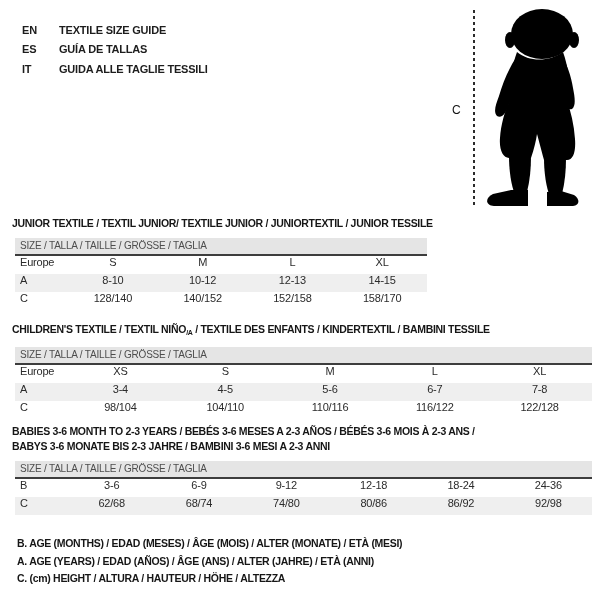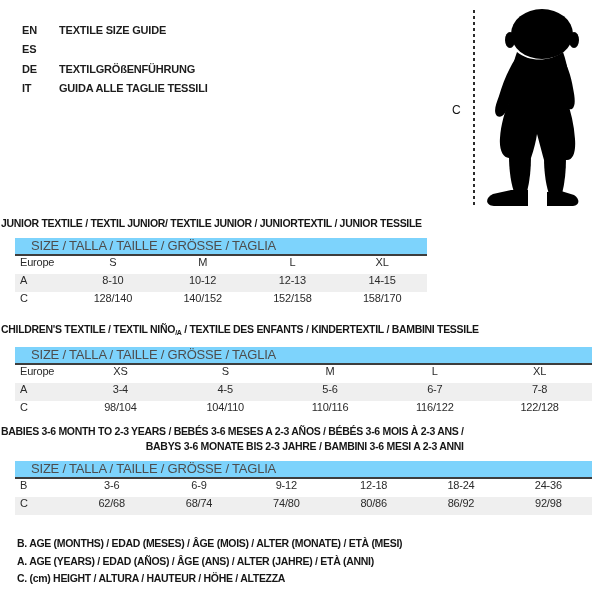--- a/index.html
+++ b/index.html
@@ -14,50 +14,47 @@
   .lang-row{display:flex;line-height:19.4px;}
   .lang-code{width:37px;}
   
   .height-line{
     position:absolute;left:473px;top:10px;width:2px;height:198px;
     background:repeating-linear-gradient(to bottom,#2b2b2b 0 3px,transparent 3px 6px);
   }
   .height-label{position:absolute;left:452px;top:103px;font-size:12px;letter-spacing:-0.3px;color:#111;}
   .baby-figure{position:absolute;left:481px;top:8px;width:109px;height:200px;}
   
-  .sec-title{position:absolute;left:1px;font-size:10.5px;font-weight:bold;letter-spacing:-0.3px;color:#161616;white-space:nowrap;line-height:15px;text-align:right;}
+  .sec-title{position:absolute;left:12px;font-size:10.5px;font-weight:bold;letter-spacing:-0.3px;color:#161616;white-space:nowrap;line-height:15px;}
   .subscript{font-size:7px;vertical-align:-2px;}
   
   .size-table{position:absolute;left:15px;}
   .tbl-header{
-    background:#7dd3fc;color:#4d4d4d;font-size:13px;letter-spacing:-0.2px;
-    height:16px;line-height:16px;padding-left:16px;
+    background:#e5e5e5;color:#4d4d4d;font-size:10px;letter-spacing:-0.2px;
+    height:16px;line-height:16px;padding-left:5px;
     border-bottom:2px solid #3d3d3d;
   }
   .trow{display:flex;height:18px;align-items:flex-start;font-size:11px;letter-spacing:-0.2px;color:#2b2b2b;}
   .trow.shaded{background:#efefef;}
   .trow .lbl{width:48px;padding-left:5px;}
   .trow .val{flex:1;text-align:center;}
   
   .legend{position:absolute;left:17px;top:535px;font-size:10.5px;font-weight:bold;letter-spacing:-0.3px;line-height:17.6px;color:#161616;}
 </style>
 </head>
 <body>
 
 <div class="lang-list">
   <div class="lang-row">
     <span class="lang-code">EN</span>
     <span class="lang-text">TEXTILE SIZE GUIDE</span>
   </div>
   <div class="lang-row">
     <span class="lang-code">ES</span>
-  </div>
-  <div class="lang-row">
-    <span class="lang-code">DE</span>
-    <span class="lang-text">TEXTILGRÖßENFÜHRUNG</span>
+    <span class="lang-text">GUÍA DE TALLAS</span>
   </div>
   <div class="lang-row">
     <span class="lang-code">IT</span>
     <span class="lang-text">GUIDA ALLE TAGLIE TESSILI</span>
   </div>
 </div>
 
 <div class="height-line"></div>
 <div class="height-label">C</div>
 <svg class="baby-figure" viewBox="0 0 109 200" aria-hidden="true">

